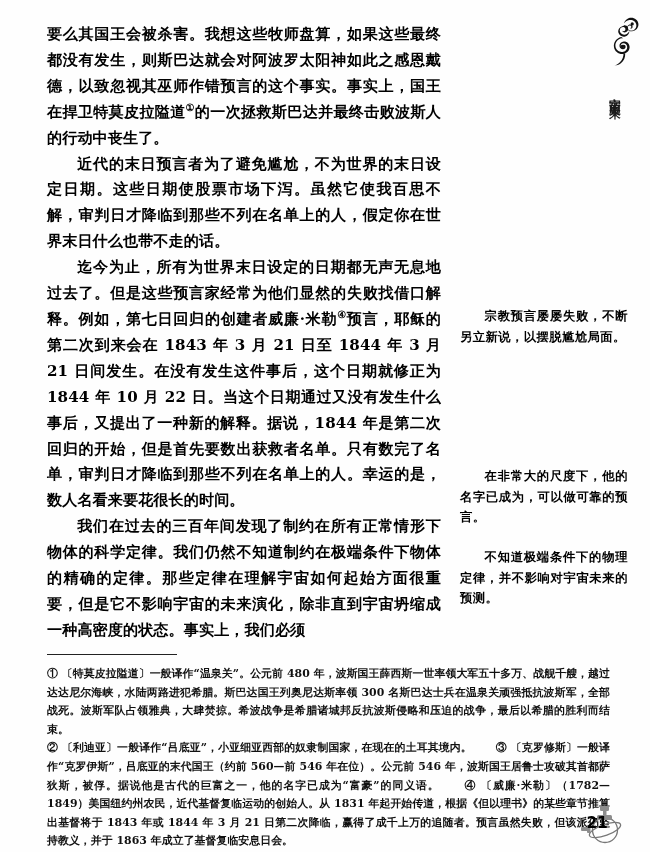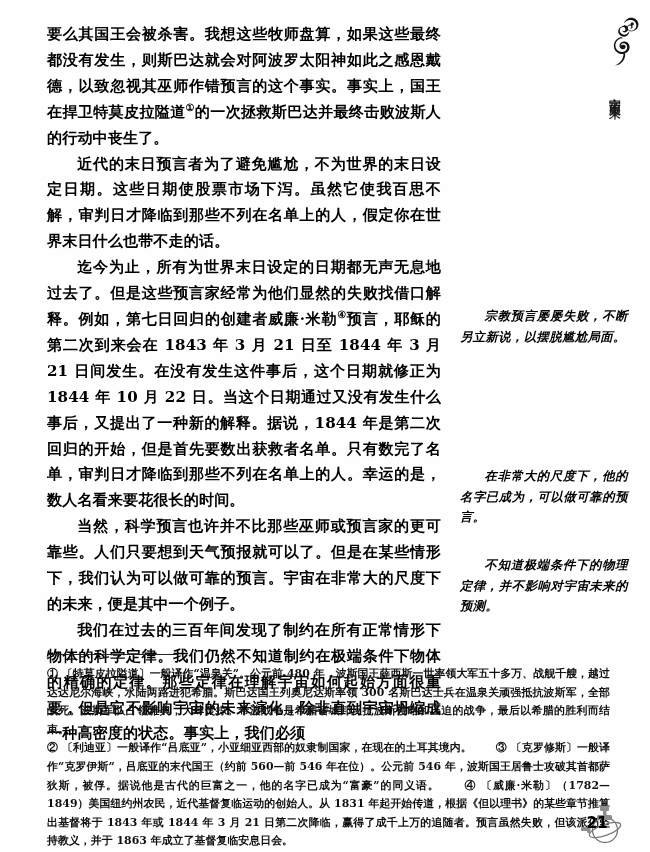--- a/index.html
+++ b/index.html
@@ -85,31 +85,30 @@
     white-space: nowrap;
   }
 
   .side-note {
     position: absolute;
     left: 5px;
     width: 168px;
     font-family: "DejaVu Serif", "Liberation Serif", serif;
     font-size: 12.3px;
     line-height: 20.6px;
-    font-style: italic;
     font-weight: 600;
     text-indent: 2em;
     text-align: justify;
     text-justify: inter-ideograph;
     letter-spacing: 0.45px;
     color: #000;
   }
   .side-note.n1 { top: 306px; }
   .side-note.n2 { top: 466px; }
-  .side-note.n3 { top: 547px; margin-top: 8px; }
+  .side-note.n3 { top: 547px; }
 
   
   .footnote-rule {
     position: absolute;
     left: 47px;
     top: 654px;
     width: 130px;
     height: 0;
     border-top: 1px solid #222;
   }
@@ -154,21 +153,20 @@
 </style>
 </head>
 <body>
 
 <div class="page">
 
   <div class="body-column">
     <p class="para cont">要么其国王会被杀害。我想这些牧师盘算，如果这些最终都没有发生，则斯巴达就会对阿波罗太阳神如此之感恩戴德，以致忽视其巫师作错预言的这个事实。事实上，国王在捍卫特莫皮拉隘道<sup>①</sup>的一次拯救斯巴达并最终击败波斯人的行动中丧生了。</p>
     <p class="para">近代的末日预言者为了避免尴尬，不为世界的末日设定日期。这些日期使股票市场下泻。虽然它使我百思不解，审判日才降临到那些不列在名单上的人，假定你在世界末日什么也带不走的话。</p>
     <p class="para">迄今为止，所有为世界末日设定的日期都无声无息地过去了。但是这些预言家经常为他们显然的失败找借口解释。例如，第七日回归的创建者威廉·米勒<sup>④</sup>预言，耶稣的第二次到来会在 1843 年 3 月 21 日至 1844 年 3 月 21 日间发生。在没有发生这件事后，这个日期就修正为 1844 年 10 月 22 日。当这个日期通过又没有发生什么事后，又提出了一种新的解释。据说，1844 年是第二次回归的开始，但是首先要数出获救者名单。只有数完了名单，审判日才降临到那些不列在名单上的人。幸运的是，数人名看来要花很长的时间。</p>
-    <p class="para">当然，科学预言也许并不比那些巫师或预言家的更可靠些。人们只要想到天气预报就可以了。但是在某些情形下，我们认为可以做可靠的预言。宇宙在非常大的尺度下的未来，便是其中一个例子。</p>
     <p class="para">我们在过去的三百年间发现了制约在所有正常情形下物体的科学定律。我们仍然不知道制约在极端条件下物体的精确的定律。那些定律在理解宇宙如何起始方面很重要，但是它不影响宇宙的未来演化，除非直到宇宙坍缩成一种高密度的状态。事实上，我们必须</p>
   </div>
 
   <div class="rail">
 
     <div class="ornament">
       <svg viewBox="0 0 40 56" width="40" height="56" aria-hidden="true">
         <g fill="#111">
           <path d="M25.5 4.2c4.6-1.6 9.4 1.1 9.9 5.6.45 4.1-2.6 7.3-6.4 7.5-2.2.12-3.9-.8-4.6-2.4-.8-1.8.15-3.8 2.0-4.3 1.6-.45 3.0.5 3.2 1.9.17 1.2-.6 2.1-1.6 2.1-.6 0-1.0-.3-1.15-.75 .75.2 1.45-.2 1.5-.95.06-.95-.8-1.65-1.8-1.5-1.4.2-2.2 1.6-1.75 3.0.5 1.6 2.3 2.5 4.2 2.2 2.9-.45 4.7-3.0 4.3-5.9-.5-3.5-4.1-5.6-7.9-4.5-2.0.6-3.5 1.8-4.6 3.4 .65-2.4 2.3-4.4 4.7-5.4z"></path>
           <path d="M20.6 11.5c1.9-.5 3.6.35 4.3 2.0.85 2.0-.2 4.2-2.3 4.8-1.5.45-2.9-.25-3.35-1.5 1.05.75 2.4.5 2.95-.55.6-1.15.1-2.5-1.1-3.0-1.5-.62-3.2.1-3.95 1.6-.95 1.9-.15 4.2 1.8 5.25 2.4 1.3 5.4.35 6.8-2.0 .25-.4.45-.85.6-1.3 .2 2.6-1.5 5.0-4.1 5.7-3.0.8-6.0-.85-6.8-3.7-.8-2.9.95-5.8 3.9-6.6.42-.12.85-.2 1.25-.25z"></path>

